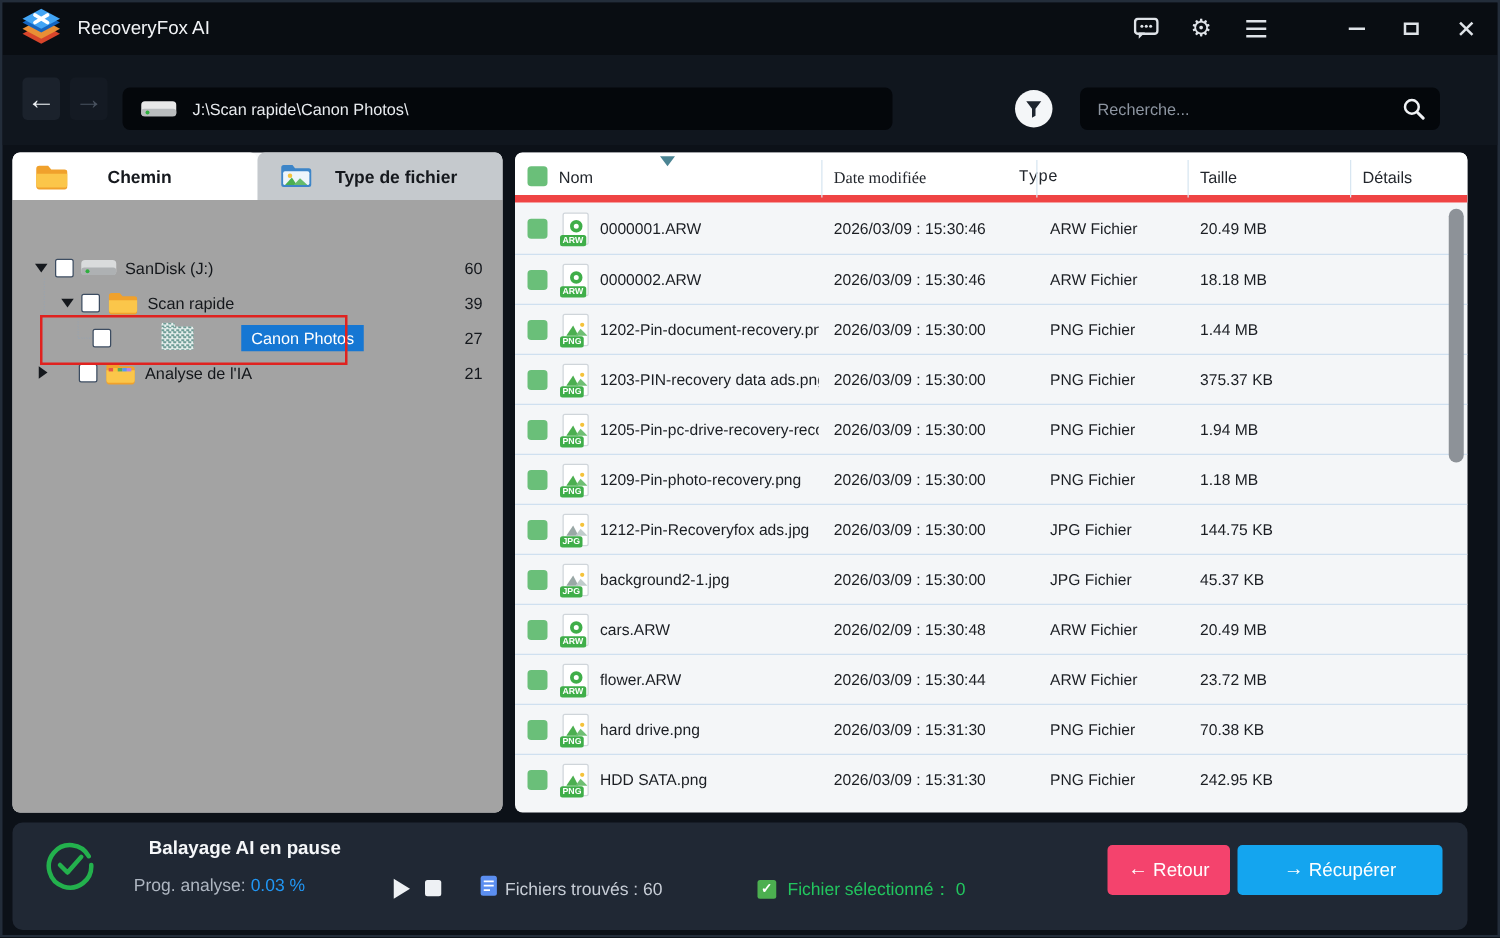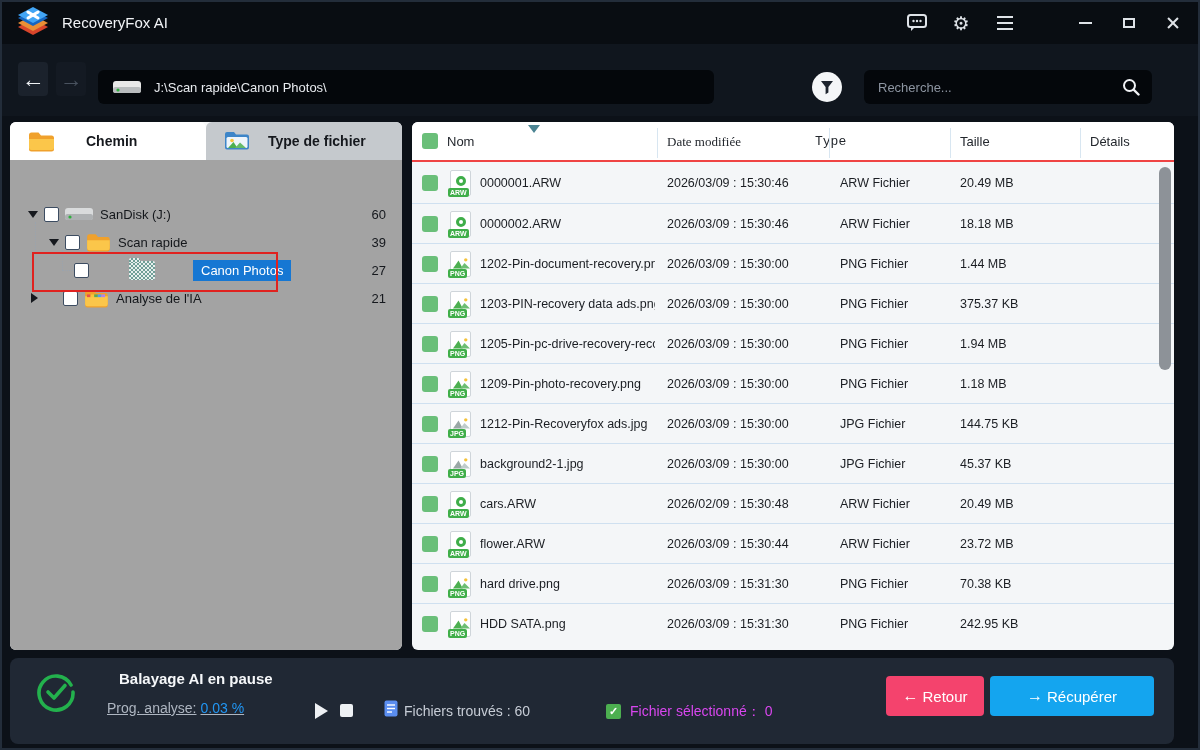--- a/index.html
+++ b/index.html
@@ -60,21 +60,21 @@
   .guide-h { position:absolute; height:0; border-top:1px dotted #9aa3ad; }
   .red-box { position:absolute; left:22px; top:92px; width:246px; height:40px; border:2px solid #e0221f; z-index:5; pointer-events:none; }
 
   .hatch-folder { position:relative; width:26px; height:19px; border-radius:2px;
     background:repeating-conic-gradient(#6f9e97 0% 25%, #e7efed 0% 50%); background-size:4px 4px; }
   .hatch-folder:before { content:""; position:absolute; left:0; top:-3px; width:11px; height:4px; border-radius:2px 2px 0 0;
     background:repeating-conic-gradient(#6f9e97 0% 25%, #e7efed 0% 50%); background-size:4px 4px; }
 
   
   .table { position:absolute; left:410px; top:120px; width:762px; height:528px; background:#f4f6f8; border-radius:6px; overflow:hidden; }
-  .thead { position:absolute; left:0; top:0; width:100%; height:40px; background:#ffffff; border-bottom:2px solid #ef4444; }
+  .thead { position:absolute; left:0; top:0; width:100%; height:40px; background:#ffffff; border-bottom:6px solid #ef4444; }
   .th { position:absolute; top:12px; font-size:13px; color:#23272d; }
   .sort-tri { position:absolute; left:116px; top:3px; width:0; height:0; border-left:6px solid transparent; border-right:6px solid transparent; border-top:8px solid #4b8493; }
   .col-sep { position:absolute; top:6px; width:1px; height:30px; background:#d8e6f1; }
   .green-cbx { width:16px; height:16px; background:#6abf79; border-radius:3px; }
   .thead .green-cbx { position:absolute; left:10px; top:11px; }
 
   .tbody { position:absolute; left:0; top:41px; width:100%; bottom:0; }
   .frow { position:relative; width:100%; height:40px; }
   .frow + .frow { border-top:1px solid #cfe0f0; }
   .frow .green-cbx { position:absolute; left:10px; top:12px; }
@@ -91,28 +91,28 @@
   .ft-arw .g-ring { display:block; }
   .ft-png .g-img, .ft-jpg .g-img { display:block; }
   .ft-jpg .m1 { fill:#9aa8a6; } .ft-jpg .m2 { fill:#c0cccb; }
 
   .vscroll { position:absolute; right:3px; top:45px; width:12px; height:203px; background:#8d9298; border-radius:6px; }
 
   
   .statusbar { position:absolute; left:8px; top:656px; width:1164px; height:86px; background:#202834; border-radius:8px; }
   .scan-badge { position:absolute; left:26px; top:14px; }
   .st-title { position:absolute; left:109px; top:12px; color:#f5f7f9; font-size:15px; font-weight:bold; }
-  .st-prog { position:absolute; left:97px; top:42px; font-size:14px; color:#aeb6c1;text-decoration:underline; }
+  .st-prog { position:absolute; left:97px; top:42px; font-size:14px; color:#aeb6c1; }
   .st-prog b { color:#2196f3; font-weight:normal; margin-left:4px; }
   .play-btn { position:absolute; left:305px; top:45px; width:0; height:0; border-top:8px solid transparent; border-bottom:8px solid transparent; border-left:13px solid #eef1f4; }
   .stop-btn { position:absolute; left:330px; top:46px; width:13px; height:13px; background:#eef1f4; border-radius:2px; }
   .doc-ic { position:absolute; left:374px; top:42px; }
   .found { position:absolute; left:394px; top:45px; font-size:14px; color:#c7cdd6; }
   .sel-ck { position:absolute; left:596px; top:46px; width:15px; height:15px; background:#4caf50; border-radius:2px; color:#ffffff; font-size:11px; font-weight:bold; text-align:center; line-height:15px; }
-  .selected { position:absolute; left:620px; top:45px; font-size:14px; color:#d946ef; }
+  .selected { position:absolute; left:620px; top:45px; font-size:14px; color:#22c55e; }
   .btn { position:absolute; top:18px; height:40px; border:none; border-radius:4px; color:#ffffff; font-size:15px; font-family:"Liberation Sans", sans-serif; display:flex; align-items:center; justify-content:center; gap:4px; cursor:pointer; }
   .btn-back { left:876px; width:98px; background:#f4436d; }
   .btn-recover { left:980px; width:164px; background:#14a5ef; }
   .btn .arr { font-size:16px; }
 </style>
 </head>
 <body>
 
 <div class="window">
 

